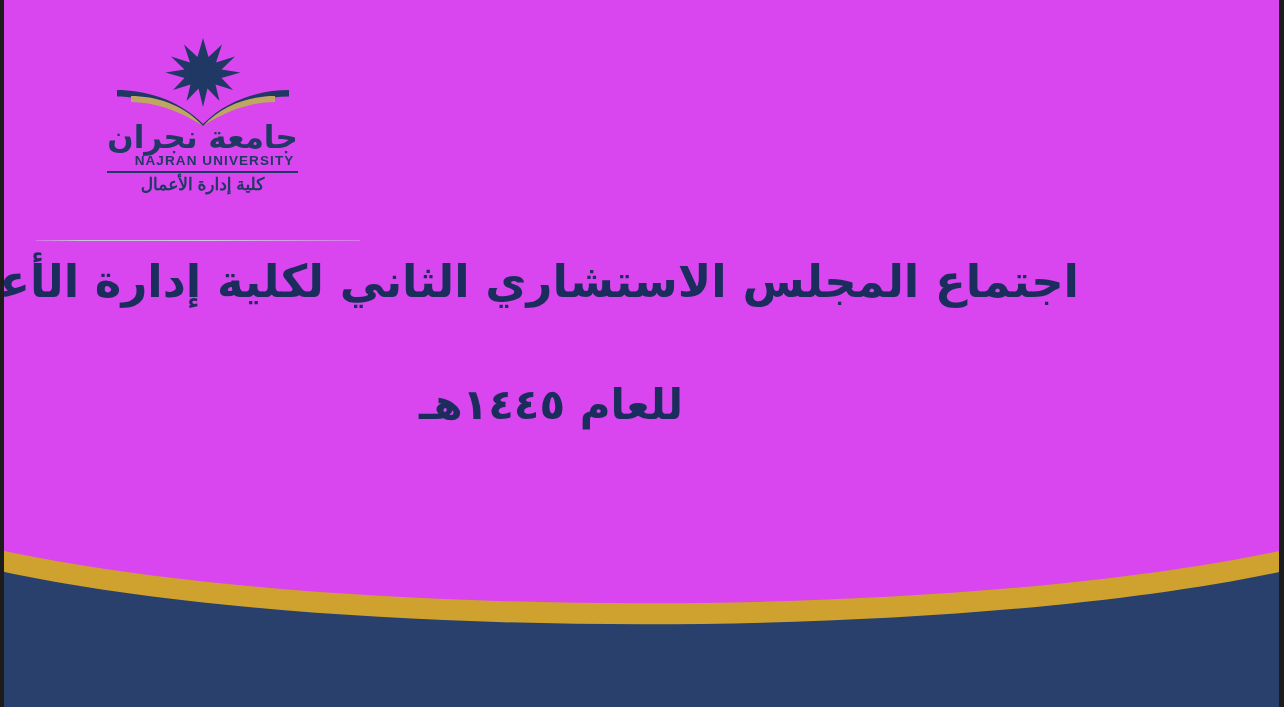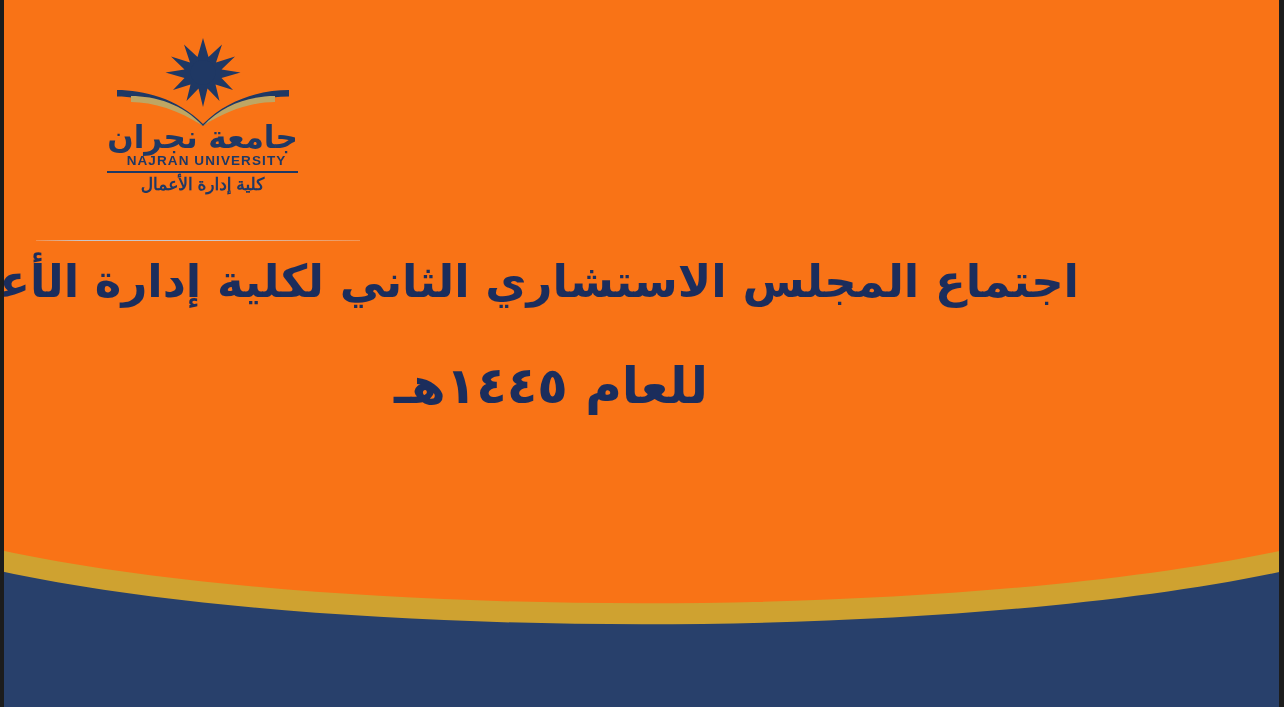--- a/index.html
+++ b/index.html
@@ -8,21 +8,21 @@
   html, body {
     width:1284px; height:707px;
     background:#ffffff;
     font-family:"DejaVu Sans", sans-serif;
     overflow:hidden;
   }
 
   #slide {
     position:relative;
     width:1284px; height:707px;
-    background:#f97316;
+    background:#d946ef;
     overflow:hidden;
   }
 
   
   .edge-strip {
     position:absolute; top:0; height:707px;
     background:#1c1c1c;
     z-index:40;
   }
   .edge-strip.left  { left:0;  width:4px; }
@@ -48,21 +48,21 @@
     font-family:"DejaVu Sans", sans-serif;
     font-size:31px;
     font-weight:bold;
     color:#1f3864;
     letter-spacing:-0.5px;
     line-height:1;
     direction:rtl;
   }
   #logo-wordmark-en {
     position:absolute;
-    left:4px; top:116px;
+    left:12px; top:116px;
     width:215px;
     text-align:center;
     font-family:"Liberation Sans", sans-serif;
     font-size:13.5px;
     font-weight:bold;
     color:#1f3864;
     letter-spacing:1.1px;
     line-height:1;
   }
   #logo-rule {
@@ -111,23 +111,23 @@
     font-weight:bold;
     color:#1b2d5c;
     letter-spacing:-0.5px;
     white-space:nowrap;
   }
   #title-line-1 {
     font-size:45px;
     line-height:1.34;
   }
   #title-line-2 {
-    font-size:50px;
+    font-size:42px;
     line-height:1.2;
-    margin-top:44px;
+    margin-top:68px;
     padding-left:23px;
   }
 
   
   #bottom-decoration {
     position:absolute;
     left:0; bottom:0;
     width:1284px; height:210px;
     z-index:20;
   }

